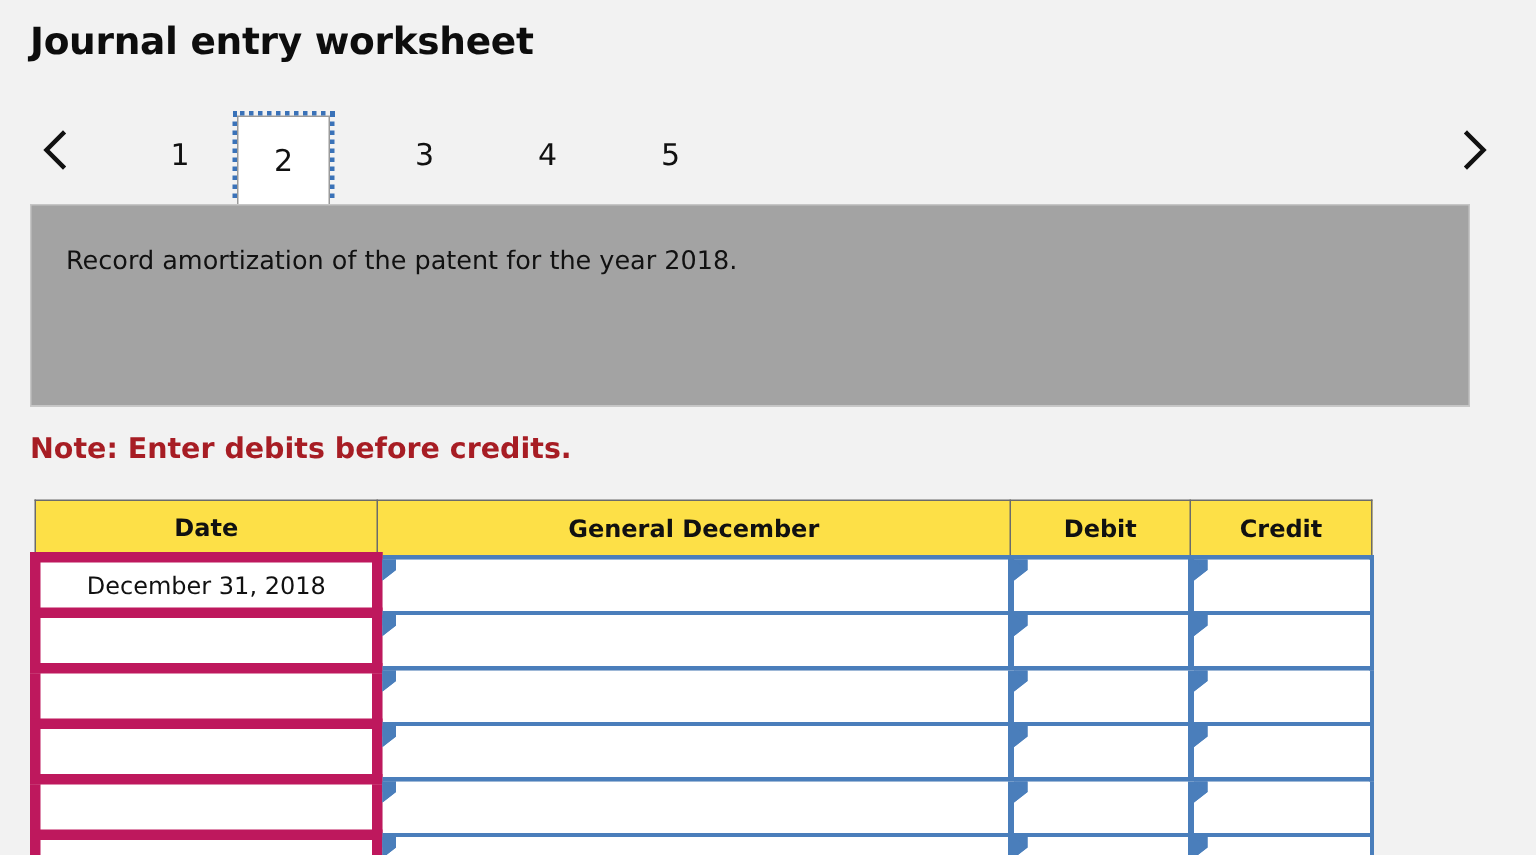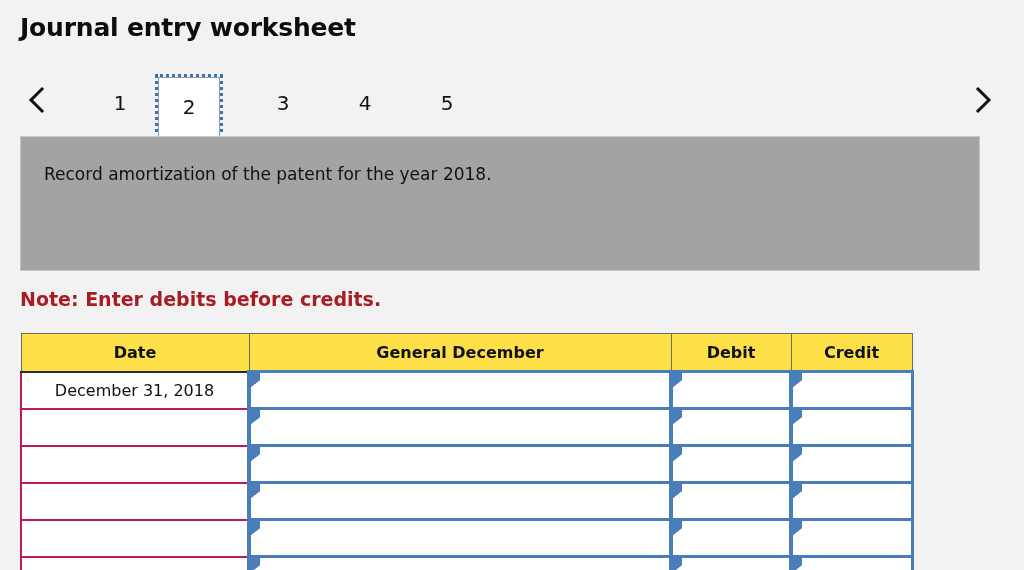--- a/index.html
+++ b/index.html
@@ -136,21 +136,21 @@
   .col-credit     { width: 121px; }
 
   .journal-table td {
     padding: 0;
     height: 37px;
     box-sizing: border-box;
     vertical-align: middle;
   }
   .cell-date {
     background: #ffffff;
-    border: 2px solid #be185d;
+    border: 7px solid #be185d;
     text-align: center;
     font-size: 16px;
     color: #111111;
   }
   .cell-input {
     position: relative;
     background: #ffffff;
     border: 3px solid #4a7ebb;
     border-left-width: 4px;
   }

